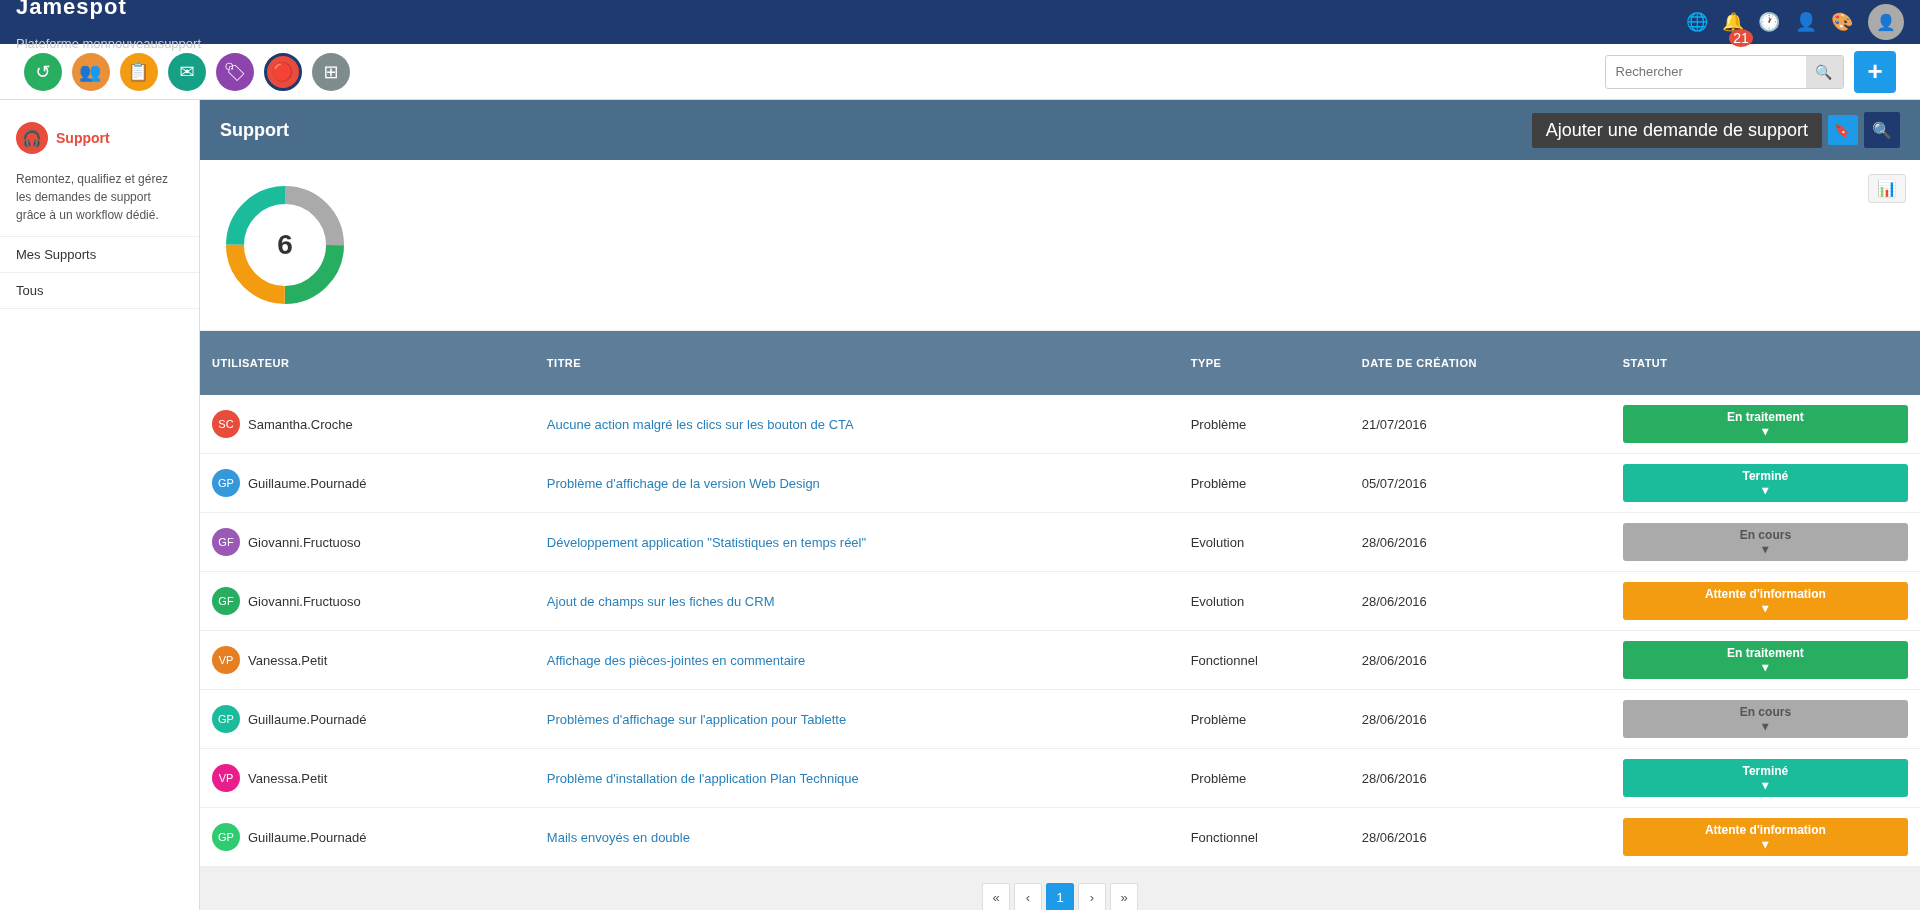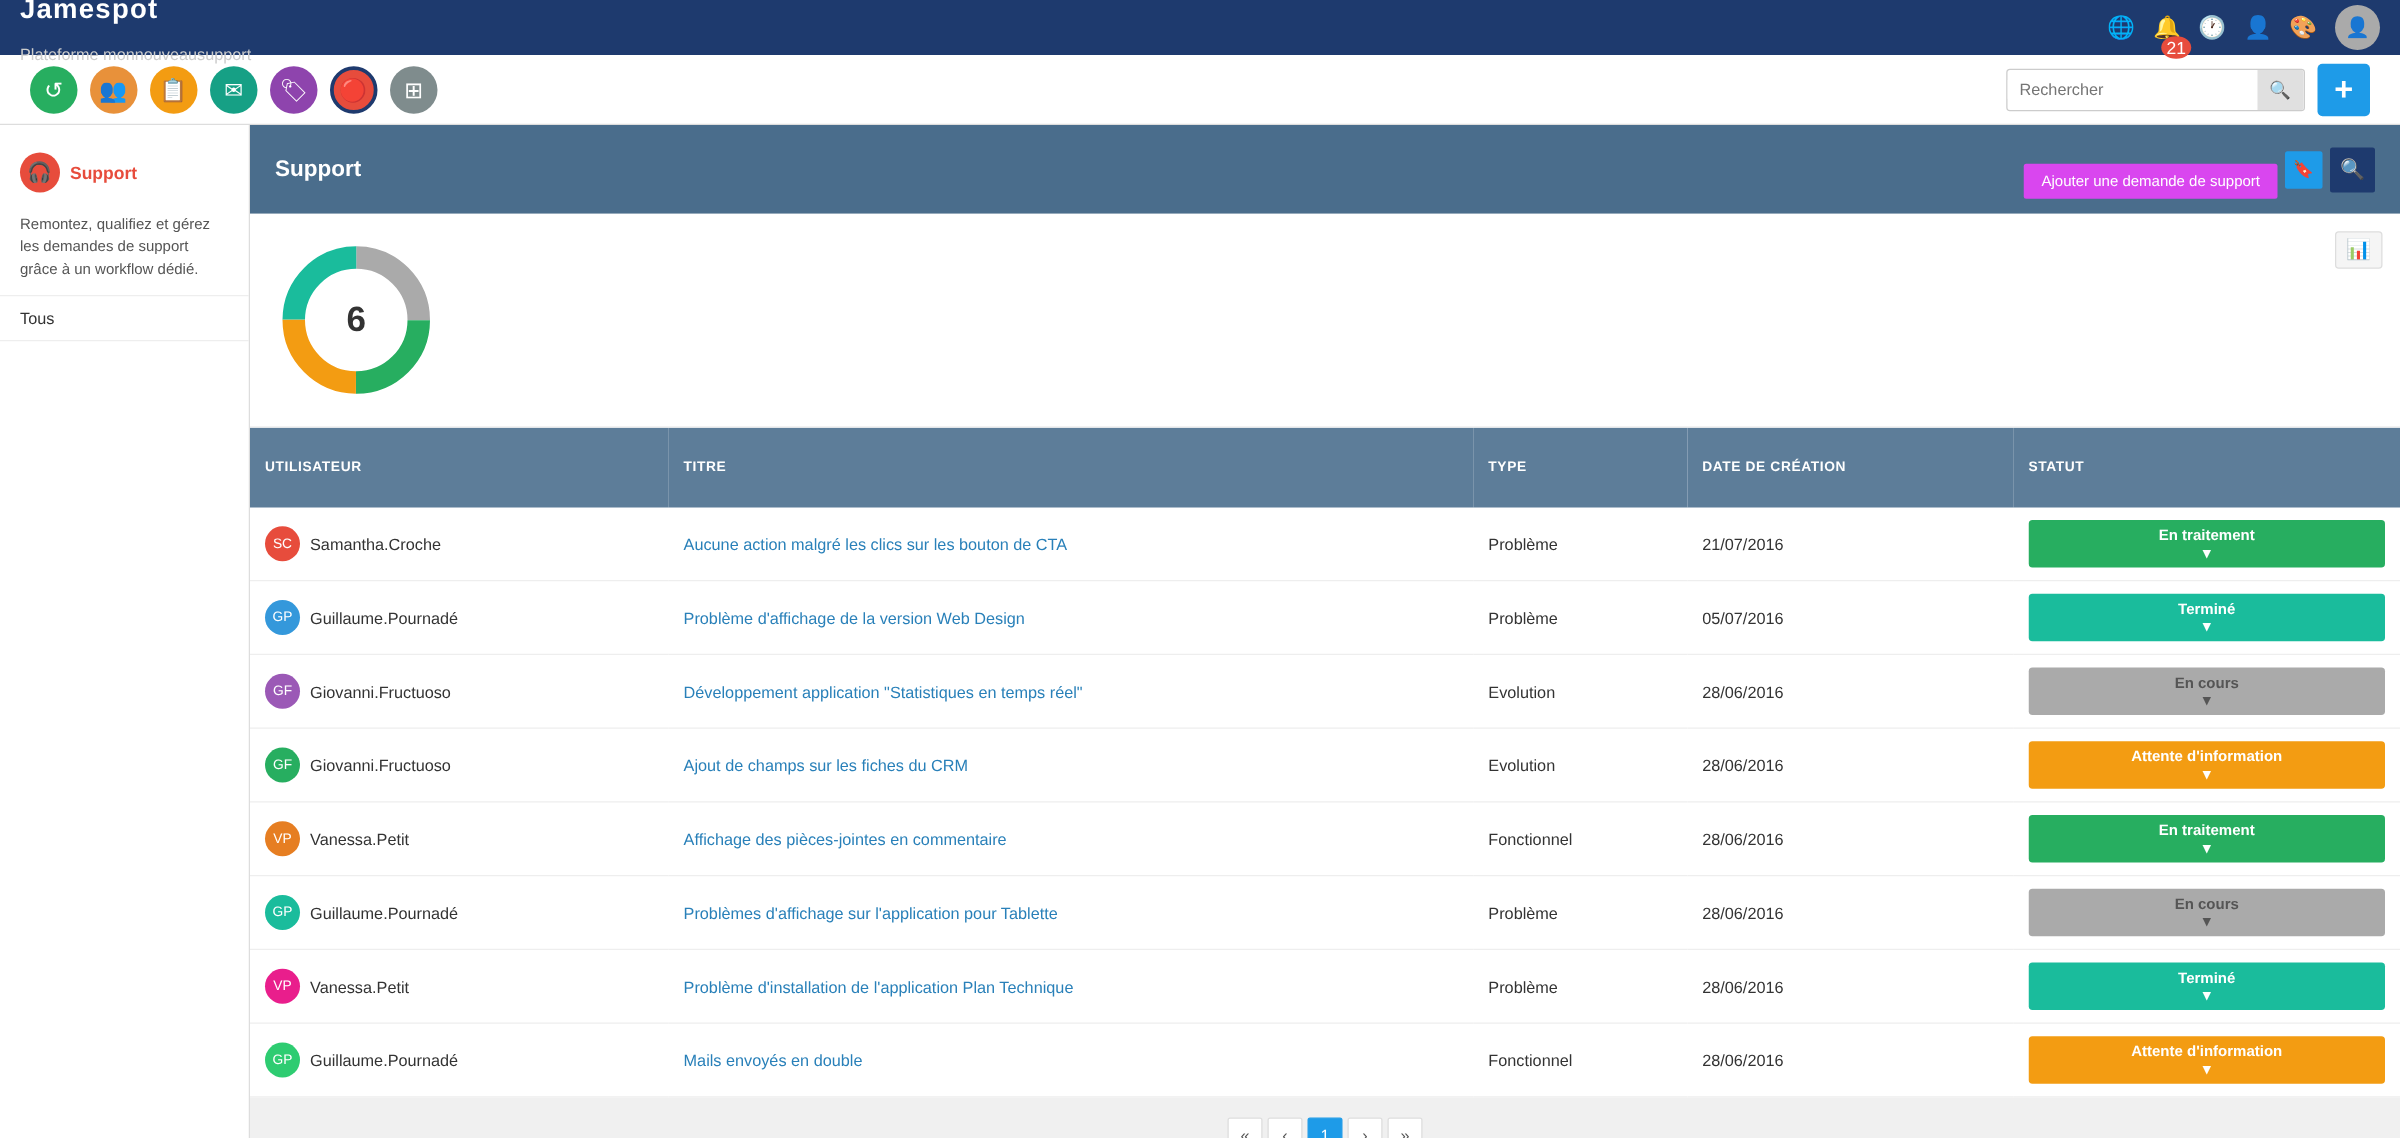--- a/index.html
+++ b/index.html
@@ -115,22 +115,22 @@
     .content-header {
       background: #4a6d8c;
       padding: 12px 20px;
       display: flex;
       align-items: center;
       justify-content: space-between;
     }
     .content-title { color: white; font-size: 18px; font-weight: bold; }
     .content-header-actions { display: flex; align-items: center; gap: 6px; }
     .add-support-btn {
-      background: #d946ef; color: white; border: none;
-      padding: 7px 14px; font-size: 12px; cursor: pointer; border-radius: 2px; margin-top: 19px;
+      background: #404040; color: white; border: none;
+      padding: 7px 14px; font-size: 18px; cursor: pointer; border-radius: 2px;
     }
     .bookmark-btn {
       background: #1e9be8; color: white; border: none;
       width: 30px; height: 30px; cursor: pointer; border-radius: 2px;
       display: flex; align-items: center; justify-content: center;
     }
     .search-content-btn {
       background: #1e3a6e; color: white; border: none;
       width: 36px; height: 36px; cursor: pointer; border-radius: 2px;
       display: flex; align-items: center; justify-content: center; font-size: 16px;
@@ -254,20 +254,21 @@
 </div>
 
 <div class="main-layout">
 
   <div class="sidebar">
     <div class="sidebar-header">
       <div class="sidebar-icon-circle">🎧</div>
       <div class="sidebar-title">Support</div>
     </div>
     <div class="sidebar-desc">Remontez, qualifiez et gérez les demandes de support grâce à un workflow dédié.</div>
+    <div class="sidebar-menu-item">Mes Supports</div>
     <div class="sidebar-menu-item">Tous</div>
   </div>
 
   <div class="content">
 
     <div class="content-header">
       <div class="content-title">Support</div>
       <div class="content-header-actions">
         <button class="add-support-btn">Ajouter une demande de support</button>
         <button class="bookmark-btn">🔖</button>

